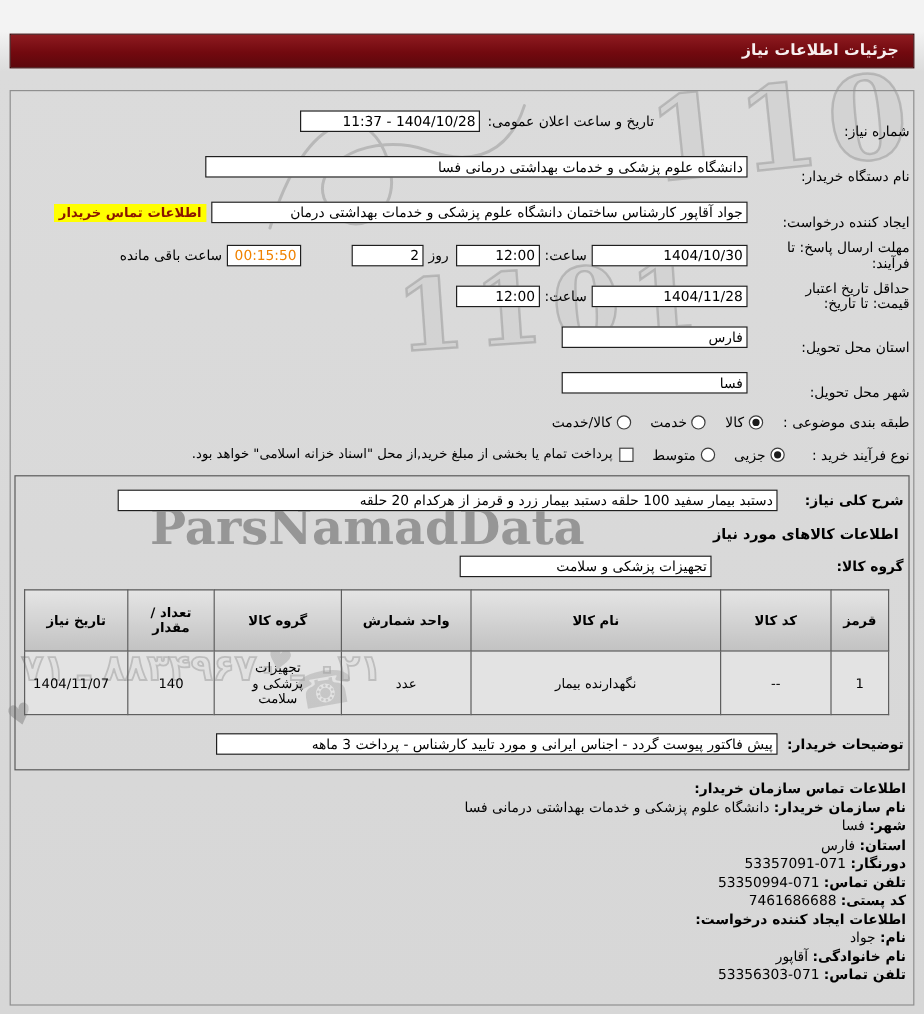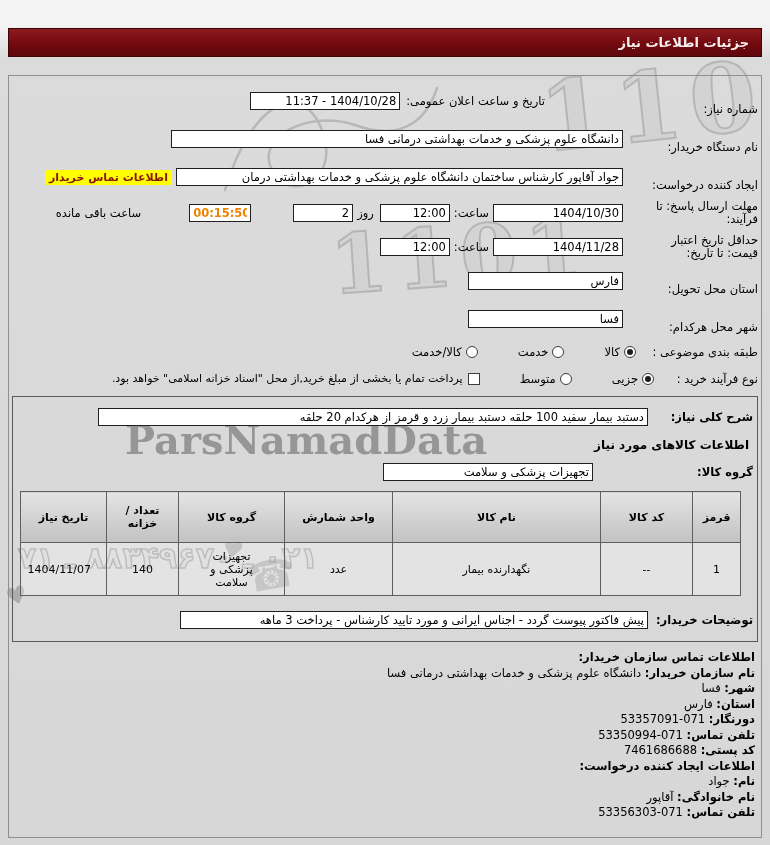--- a/index.html
+++ b/index.html
@@ -44,34 +44,34 @@
     height:18px; border:1px solid #1f1f1f; background:#fff; padding:0 3px;
     font-family:inherit; font-size:11.5px; color:#000; flex:none;
   }
   .tbox.ltr { direction:ltr; text-align:right; }
   .tbox.rtl { direction:rtl; text-align:right; }
   .w150{width:150px}.w155{width:155px}.w145{width:130px}.w70{width:70px}
   .w60{width:60px}.w62{width:62px}.w210{width:210px}.w452{width:452px}
   .w447{width:447px}.w550{width:550px}.w468{width:468px}
   .gap4{margin-right:4px}.gap6{margin-right:6px}
   .gap42{margin-right:42px}.gap78{margin-right:78px}
-  .countdown { color:#f08200; font-weight:bold;margin-left:44px; }
+  .countdown { color:#f08200; font-weight:normal; }
   .contact-link {
     background:#ffff00; color:#8a1500; font-size:11px; font-weight:bold;
     text-decoration:none; padding:1px 4px; margin-right:4px; white-space:nowrap; flex:none;
   }
   
   .opt { display:flex; align-items:center; margin-left:16px; flex:none; }
   .radio { width:12px; height:12px; border:1px solid #3d3d3d; border-radius:50%;
            background:#fff; display:inline-block; margin-left:4px; position:relative; flex:none; }
   .radio.checked::after { content:""; position:absolute; left:2px; top:2px; right:2px; bottom:2px;
            background:#1c1c1c; border-radius:50%; }
   .checkbox { width:12px; height:12px; border:1px solid #3d3d3d; background:#fff;
            display:inline-block; margin-left:5px; flex:none; }
-  .opt-lbl { font-size:11.5px; white-space:nowrap;margin-left:24px; }
+  .opt-lbl { font-size:11.5px; white-space:nowrap; }
   .chk-lbl { font-size:11px; white-space:nowrap; }
   
   .detail-box { border:1px solid #5a5a5a; margin-top:2px; padding:10px 4px 12px 4px; }
   .section-heading { font-size:12px; font-weight:bold; margin:2px 4px 10px 4px; }
   .items-table { border-collapse:collapse; width:720px; margin:6px 12px 0 auto;
                  direction:rtl; table-layout:fixed; }
   .items-table th { background:linear-gradient(180deg,#e4e4e4,#c2c2c2); border:1px solid #5f5f5f;
                  font-size:11px; font-weight:bold; padding:12px 2px; }
   .items-table td { border:1px solid #5f5f5f; font-size:11px; text-align:center;
                  padding:6px 15px; background:rgba(255,255,255,0.28); height:53px; }
@@ -141,21 +141,21 @@
       <span class="lbl gap4">ساعت:</span>
       <input class="tbox ltr w70 gap4" readonly="" value="12:00" style="">
     </div>
 
     <div class="frow">
       <span class="lbl wlbl135">استان محل تحویل:</span>
       <input class="tbox rtl w155" readonly="" value="فارس" style="">
     </div>
 
     <div class="frow">
-      <span class="lbl wlbl135">شهر محل هرکدام:</span>
+      <span class="lbl wlbl135">شهر محل تحویل:</span>
       <input class="tbox rtl w155" readonly="" value="فسا" style="">
     </div>
 
     <div class="frow">
       <span class="lbl wlbl122">طبقه بندی موضوعی :</span>
       <span class="opt">
         <span class="radio checked"></span>
         <span class="opt-lbl">کالا</span>
       </span>
       <span class="opt">
@@ -199,21 +199,21 @@
       </div>
 
       <table class="items-table">
         <thead>
           <tr>
             <th style="width:48px">قرمز</th>
             <th style="width:92px">کد کالا</th>
             <th style="width:208px">نام کالا</th>
             <th style="width:108px">واحد شمارش</th>
             <th style="width:106px">گروه کالا</th>
-            <th style="width:72px">تعداد / خزانه</th>
+            <th style="width:72px">تعداد / مقدار</th>
             <th style="width:86px">تاریخ نیاز</th>
           </tr>
         </thead>
         <tbody>
           <tr>
             <td>1</td>
             <td>--</td>
             <td>نگهدارنده بیمار</td>
             <td>عدد</td>
             <td>تجهیزات پزشکی و سلامت</td>

